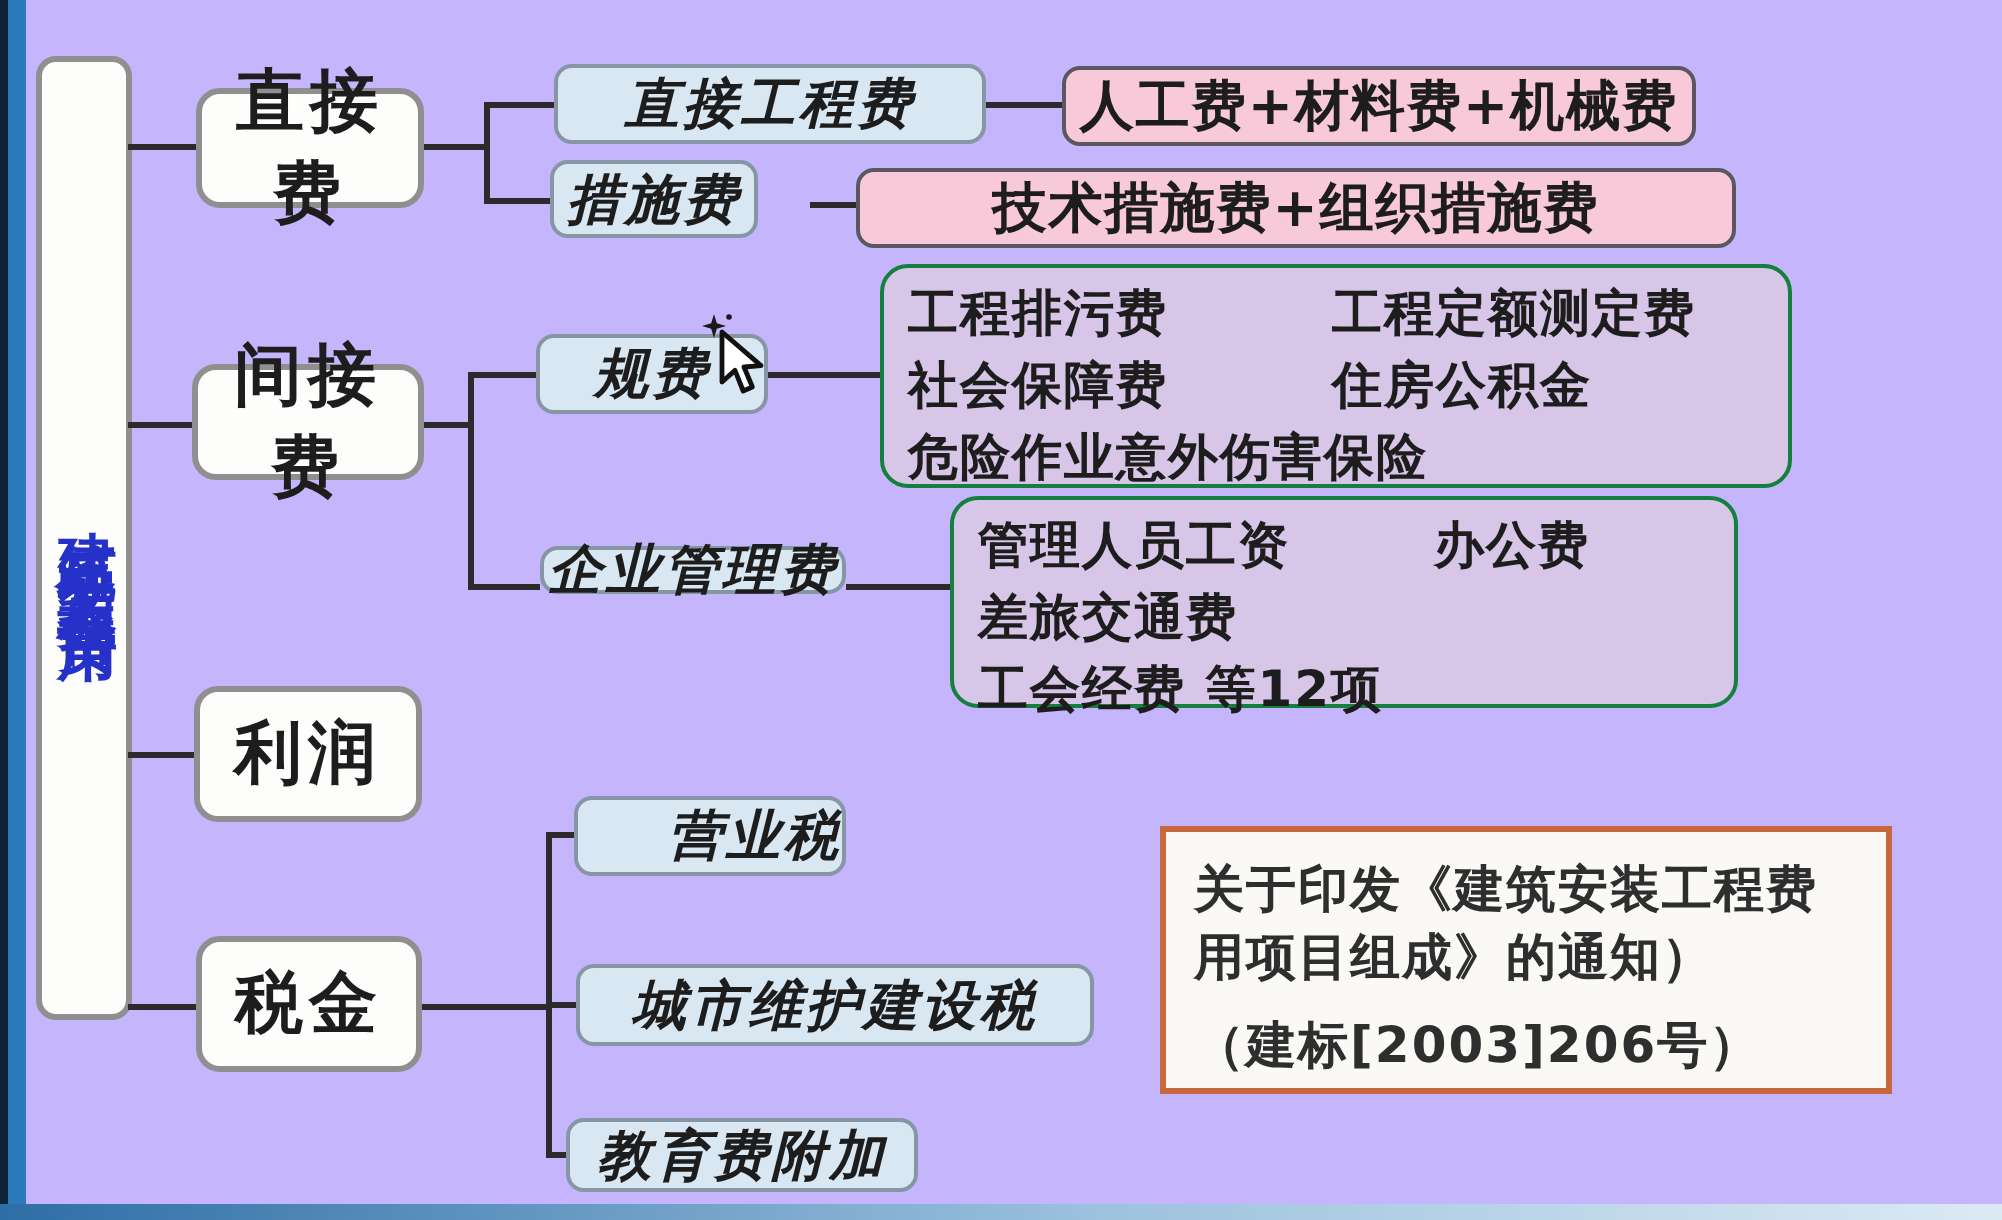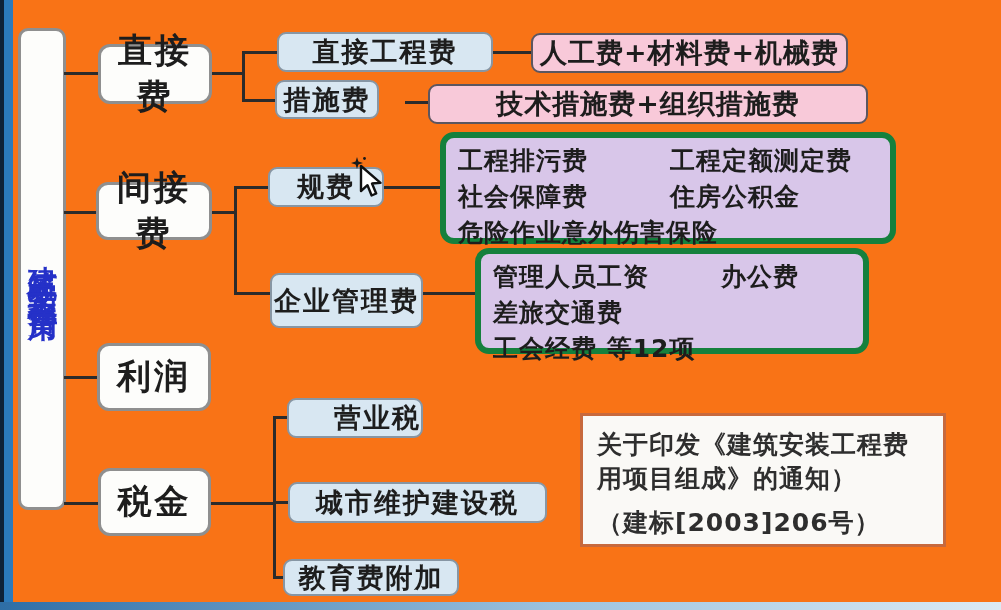--- a/index.html
+++ b/index.html
@@ -1,30 +1,30 @@
 <!DOCTYPE html>
 <html><head>
 <meta charset="utf-8">
 <style>
   html,body{margin:0;padding:0;}
   .stage{
     position:relative;width:1001px;height:610px;overflow:hidden;
-    background:#f97316;
+    background:#c4b5fd;
     font-family:"DejaVu Sans","Liberation Sans",sans-serif;
     font-weight:bold;color:#1d1d1d;
   }
   .strip-left-edge{position:absolute;left:0;top:0;width:4px;height:610px;background:#0e2238;}
   .strip-left{position:absolute;left:4px;top:0;width:9px;height:610px;background:#2b7abc;}
   .strip-bottom{position:absolute;left:0;top:602px;width:1001px;height:8px;
     background:linear-gradient(to right,#2e6ea6,#9cc2de 55%,#dceaf4);}
   .node{position:absolute;box-sizing:border-box;display:flex;align-items:center;justify-content:center;text-align:center;}
   .white-node{background:#fdfdfb;border:3px solid #8f8f8f;border-radius:12px;font-size:34px;letter-spacing:3px;}
-  .blue-node{background:#d8e7f2;border:2px solid #8796a4;border-radius:9px;font-size:27px;letter-spacing:2px;}
+  .blue-node{background:#d8e7f2;border:2px solid #8796a4;border-radius:9px;font-size:27px;letter-spacing:2px;font-style:italic;}
   .pink-node{background:#f8c9d9;border:2px solid #5c5660;border-radius:9px;font-size:27px;letter-spacing:1px;}
-  .purple-box{position:absolute;box-sizing:border-box;background:#d8c6e9;border:6px solid #15803d;border-radius:14px;
+  .purple-box{position:absolute;box-sizing:border-box;background:#d8c6e9;border:2px solid #15803d;border-radius:14px;
     padding:5px 0 0 12px;font-size:25px;letter-spacing:1px;}
   .prow{display:flex;height:36px;line-height:36px;white-space:nowrap;}
   .purple-guifei .c1{width:212px;}
   .purple-guanli .c1{width:228px;}
   .root-box{background:#fdfdfb;border:3px solid #8f8f8f;border-radius:10px;}
   .root-label{
     writing-mode:vertical-rl;text-orientation:upright;
     font-size:30px;letter-spacing:7px;color:#2531c8;white-space:nowrap;
   }
   .hline,.vline{position:absolute;background:#2b2b2b;}
@@ -66,21 +66,21 @@
 
   <div class="node blue-node" style="left:277px;top:32px;width:216px;height:40px;">
     <span>直接工程费</span>
   </div>
   <div class="node blue-node" style="left:275px;top:80px;width:104px;height:39px;text-align:right;">
     <span>措施费</span>
   </div>
   <div class="node blue-node" style="left:268px;top:167px;width:116px;height:40px;justify-content:center;">
     <span>规费</span>
   </div>
-  <div class="node blue-node" style="left:270px;top:273px;width:153px;height:55px;text-align:right;">
+  <div class="node blue-node" style="left:270px;top:273px;width:153px;height:24px;text-align:right;">
     <span>企业管理费</span>
   </div>
   <div class="node blue-node" style="left:287px;top:398px;width:136px;height:40px;justify-content:flex-end;">
     <span>营业税</span>
   </div>
   <div class="node blue-node" style="left:288px;top:482px;width:259px;height:41px;text-align:right;">
     <span>城市维护建设税</span>
   </div>
   <div class="node blue-node" style="left:283px;top:559px;width:176px;height:37px;">
     <span>教育费附加</span>

